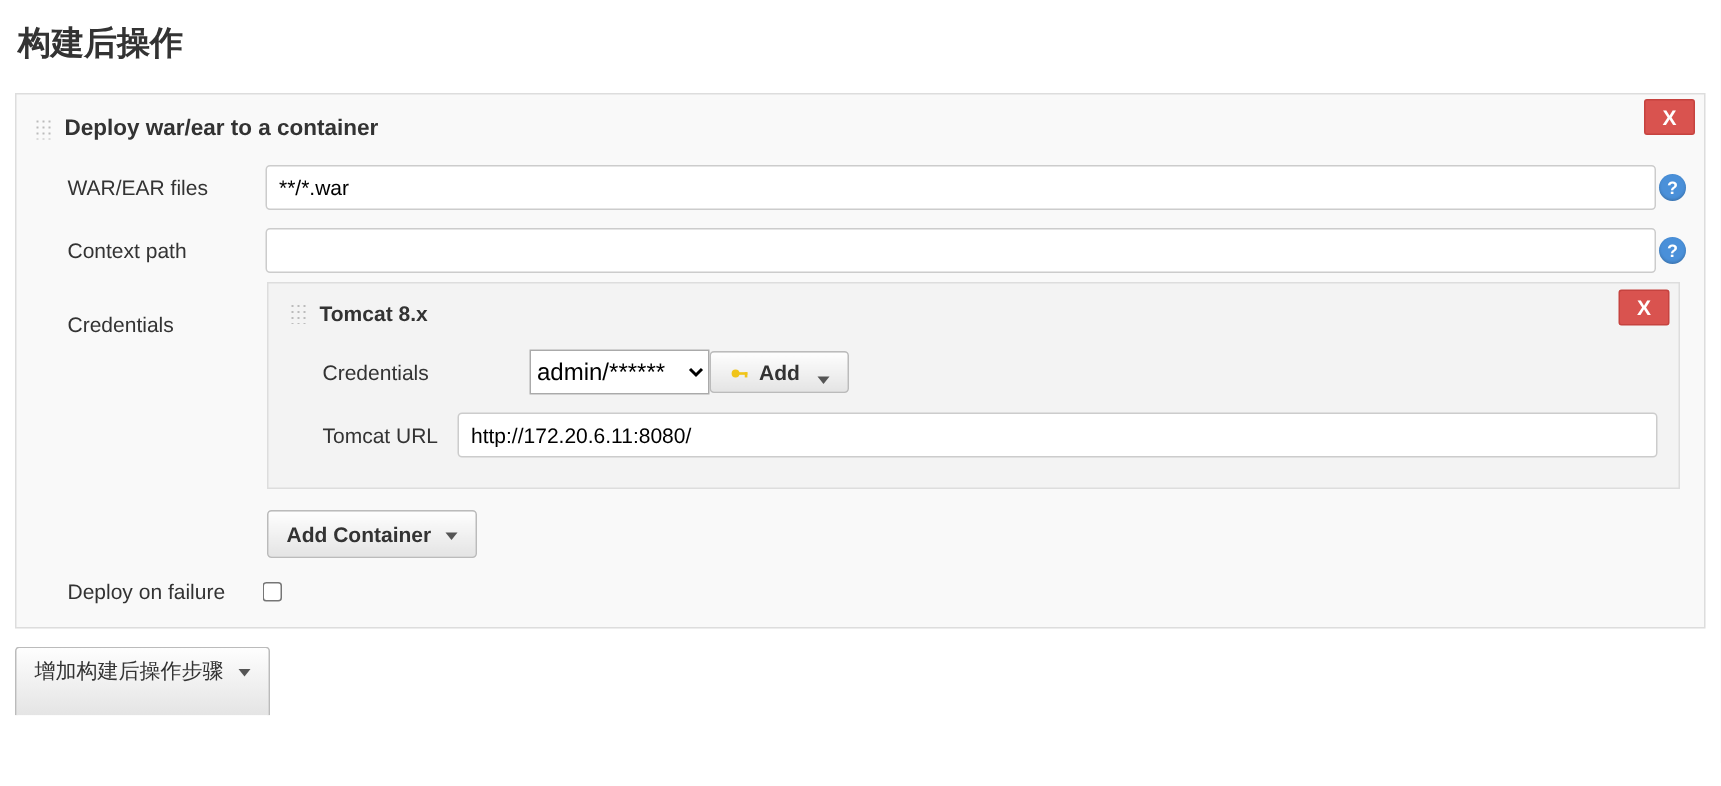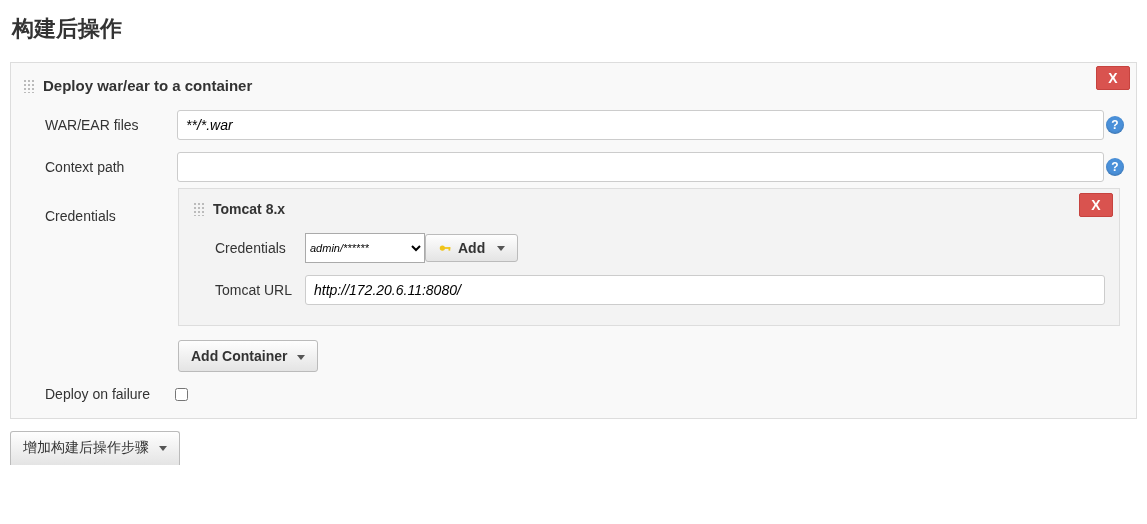--- a/index.html
+++ b/index.html
@@ -118,34 +118,35 @@
     .inner-label {
       width: 90px;
       flex-shrink: 0;
       font-size: 14px;
     }
     .cred-select {
       height: 30px;
       width: 120px;
       border: 1px solid #aaa;
       background: #fff;
-      font-size: 11px;
+      font-size: 16px;
       padding: 2px 0;
+      margin-left: 48px;
     }
     .btn {
       background: linear-gradient(#fefefe, #e4e4e4);
       border: 1px solid #bbb;
       border-radius: 3px;
       padding: 5px 12px;
       font-size: 14px;
       font-weight: bold;
       color: #333;
       cursor: pointer;
       display: inline-flex;
-      align-items: center;
+      align-items: flex-end;
       gap: 6px;
     }
     .key-icon {
       width: 14px; height: 14px;
       display: inline-block;
     }
     .url-input {
       flex: 1;
       height: 30px;
       border: 1px solid #ccc;
@@ -183,29 +184,28 @@
       padding: 14px 0 2px 22px;
     }
     .footer-btn-wrap {
       margin: 0 10px;
     }
     .footer-btn {
       background: linear-gradient(#fefefe, #e4e4e4);
       border: 1px solid #bbb;
       border-bottom: none;
       border-radius: 3px 3px 0 0;
-      padding: 7px 12px 8px;
+      padding: 7px 12px 20px;
       font-size: 14px;
       color: #333;
       cursor: pointer;
     }
     
     .hl {
       position: relative;
-      font-style: italic;
     }
     .hl::after {
       content: '';
       position: absolute;
       border: 1px solid #e74c3c;
       pointer-events: none;
     }
     .hl-war::after { left: -4px; top: -5px; width: 112px; height: 39px; }
     .hl-cred::after { left: -92px; top: -6px; width: 220px; height: 40px; }
     .hl-url::after { left: -122px; top: -6px; width: 342px; height: 39px; }

